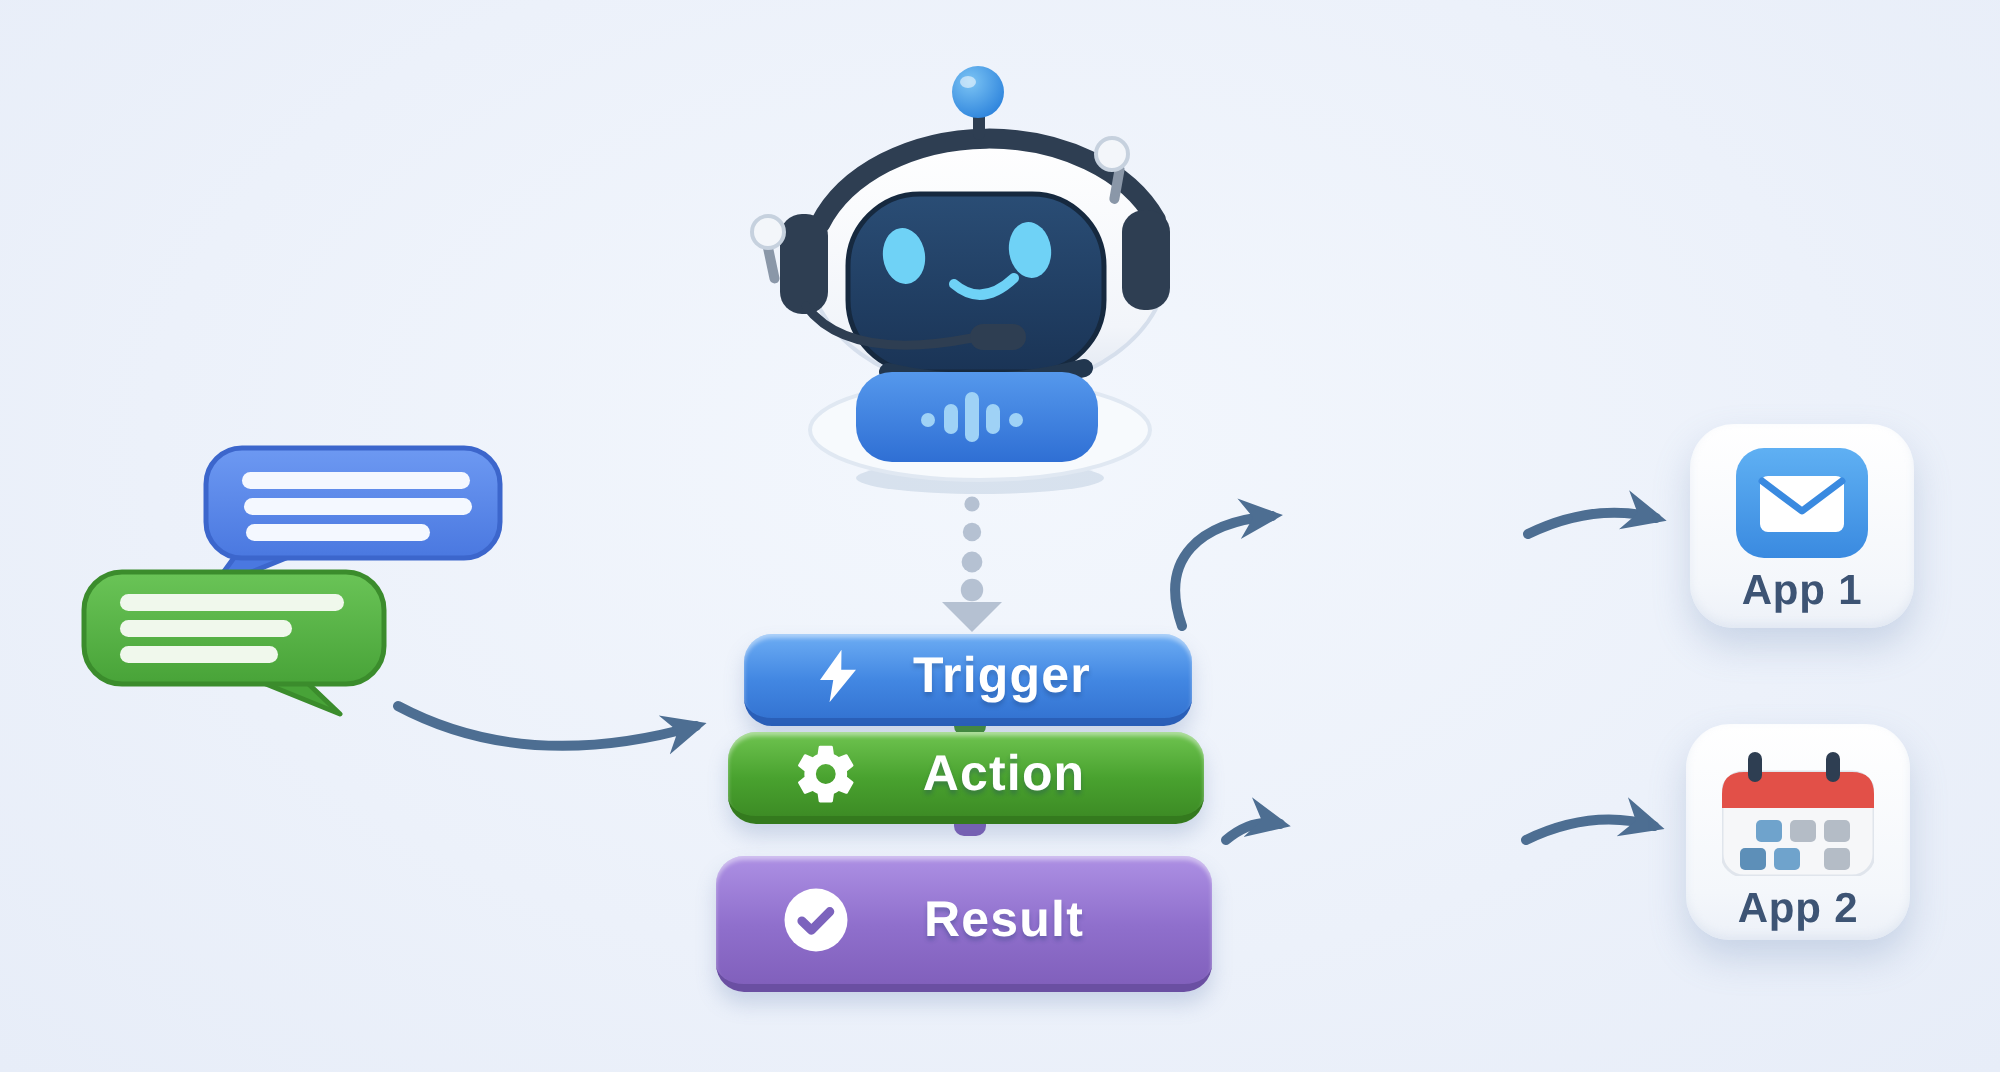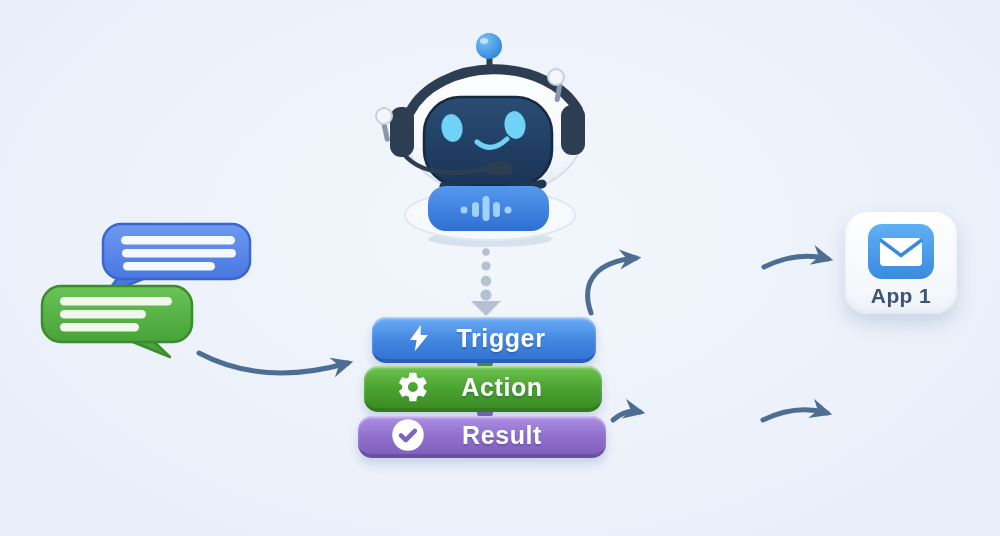--- a/index.html
+++ b/index.html
@@ -25,21 +25,21 @@
     left:372px;top:317px;width:224px;height:46px;
     background:linear-gradient(180deg,#6dadf4 0%,#4287e2 55%,#3474d2 100%);
     border-bottom:4px solid #2a5fb8;
   }
   .block-action{
     left:364px;top:366px;width:238px;height:46px;
     background:linear-gradient(180deg,#6fc450 0%,#49a22f 55%,#3d8c25 100%);
     border-bottom:4px solid #347a1e;
   }
   .block-result{
-    left:358px;top:416px;width:248px;height:42px;
+    left:358px;top:428px;width:248px;height:68px;
     background:linear-gradient(180deg,#ad90e4 0%,#8f6fcc 55%,#8160bc 100%);
     border-bottom:4px solid #6a4fa2;
   }
   .nub{position:absolute;width:16px;height:12px;border-radius:5px;z-index:-0;}
   .nub-green{left:477px;top:356px;background:#3d8c25;}
   .nub-purple{left:477px;top:406px;background:#7a5cb4;}
 
   
   .diamond{position:absolute;filter:drop-shadow(0 5px 5px rgba(110,140,185,.35));}
   .diamond .dlabel{
@@ -227,14 +227,33 @@
           </linearGradient>
         </defs>
         <rect x="0" y="0" width="66" height="55" rx="14" fill="url(#gMail)"></rect>
         <rect x="12" y="14" width="42" height="28" rx="4" fill="#fff"></rect>
         <path d="M 13 16.5 L 33 31.5 L 53 16.5" fill="none" stroke="#3a8ae0" stroke-width="3.5" stroke-linecap="round" stroke-linejoin="round"></path>
       </svg>
     </span>
     <span class="app-label">App 1</span>
   </div>
 
+  <div class="app-card app-card-2">
+    <span class="app-icon">
+      <svg width="76" height="64" viewBox="0 0 76 64">
+        <rect x="0" y="12" width="76" height="52" rx="11" fill="#f6f7f9" stroke="#e0e5ec" stroke-width="1.5"></rect>
+        <path d="M 0 23 L 0 23 Q 0 12 11 12 L 65 12 Q 76 12 76 23 L 76 30 L 0 30 Z" fill="#e25048"></path>
+        <rect x="13" y="2" width="7" height="15" rx="3.5" fill="#2e3e52"></rect>
+        <rect x="52" y="2" width="7" height="15" rx="3.5" fill="#2e3e52"></rect>
+        <g>
+          <rect x="17" y="36" width="13" height="11" rx="2.5" fill="#6fa3cc"></rect>
+          <rect x="34" y="36" width="13" height="11" rx="2.5" fill="#b4bcc6"></rect>
+          <rect x="51" y="36" width="13" height="11" rx="2.5" fill="#b4bcc6"></rect>
+          <rect x="9" y="50" width="13" height="11" rx="2.5" fill="#5d8fb8"></rect>
+          <rect x="26" y="50" width="13" height="11" rx="2.5" fill="#6fa3cc"></rect>
+          <rect x="51" y="50" width="13" height="11" rx="2.5" fill="#b4bcc6"></rect>
+        </g>
+      </svg>
+    </span>
+    <span class="app-label">App 2</span>
+  </div>
 
 </div>
 
 </body></html>

